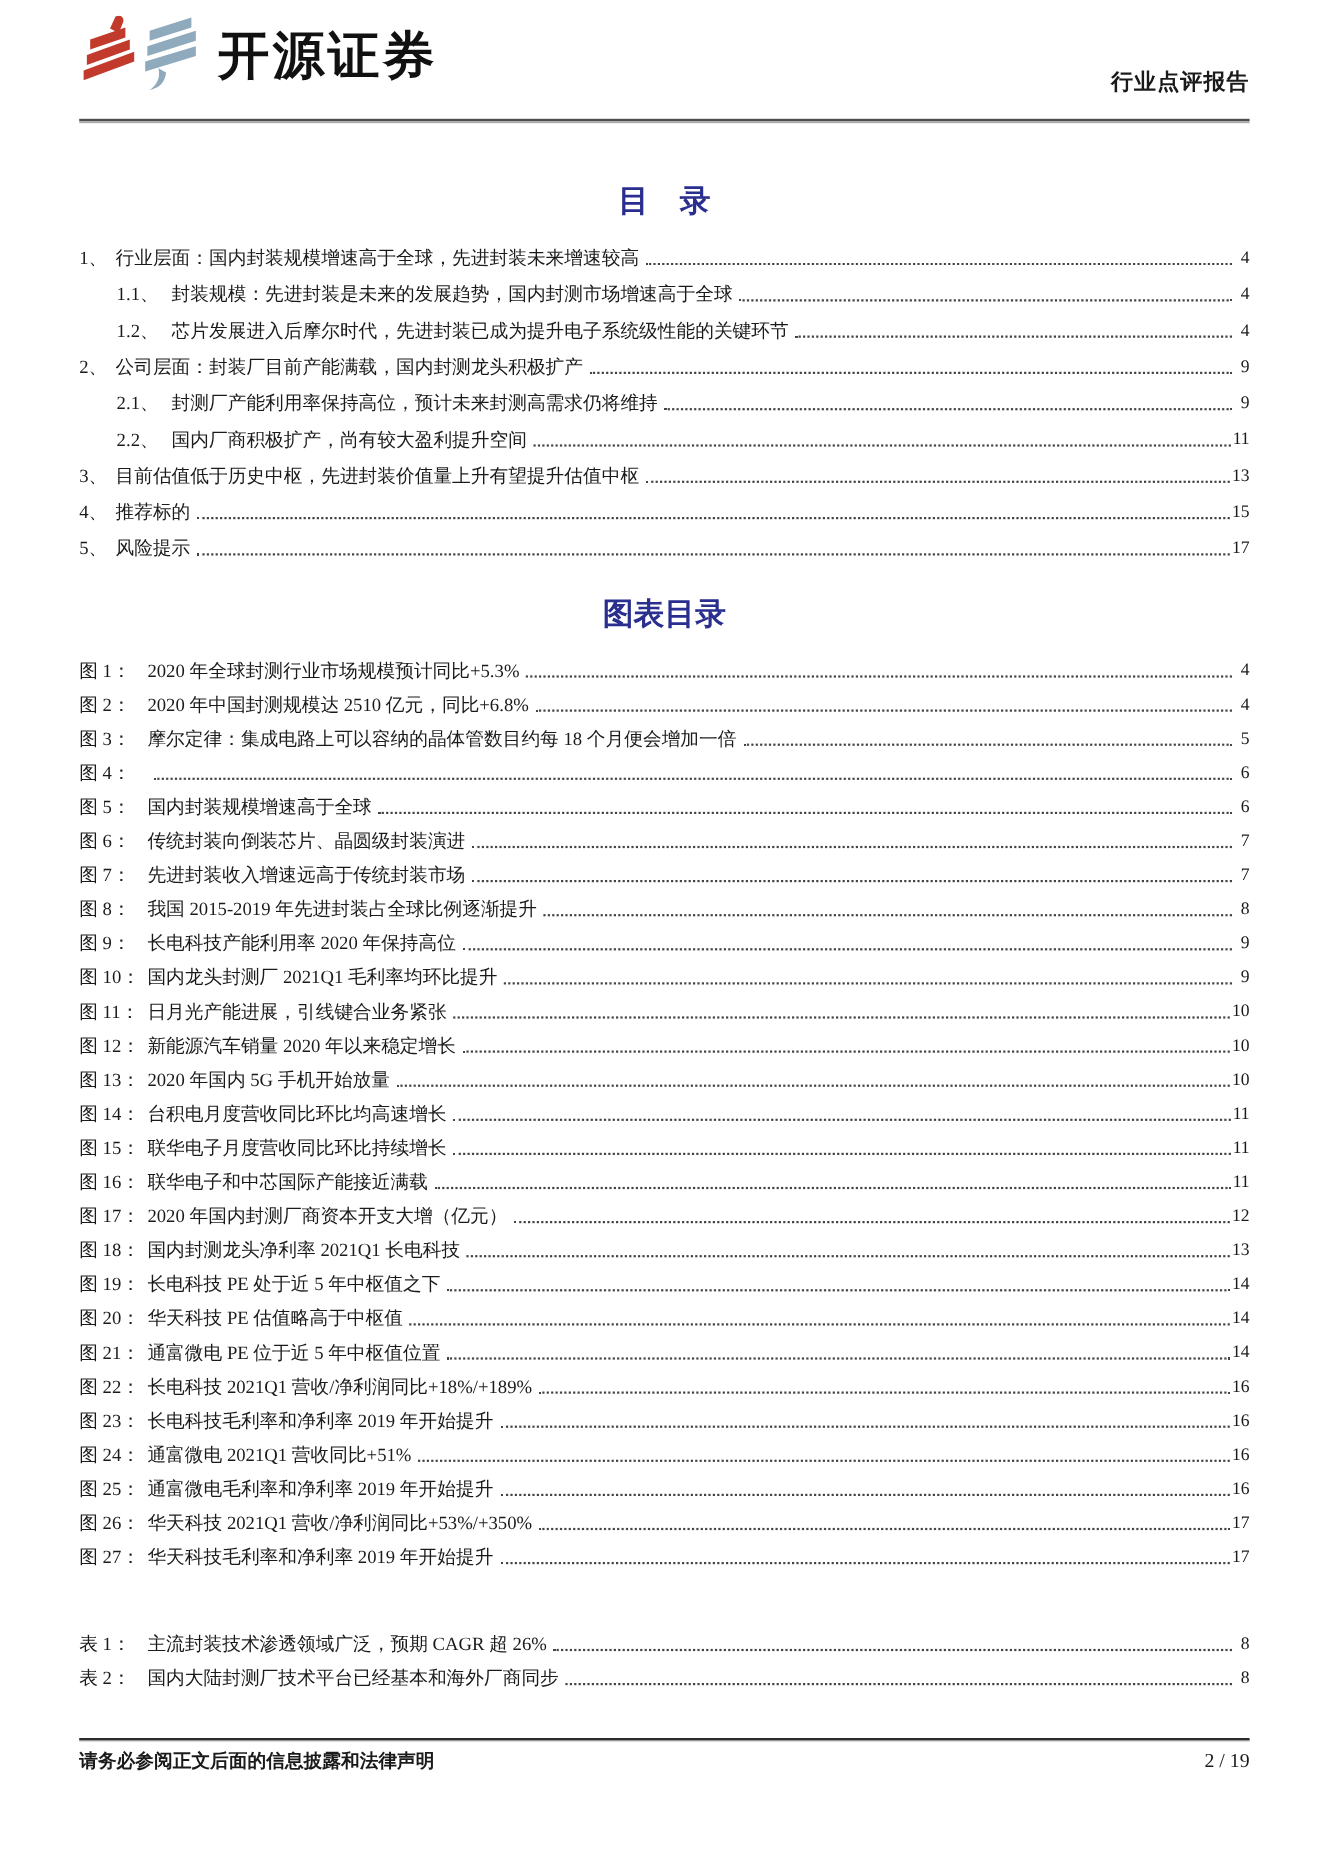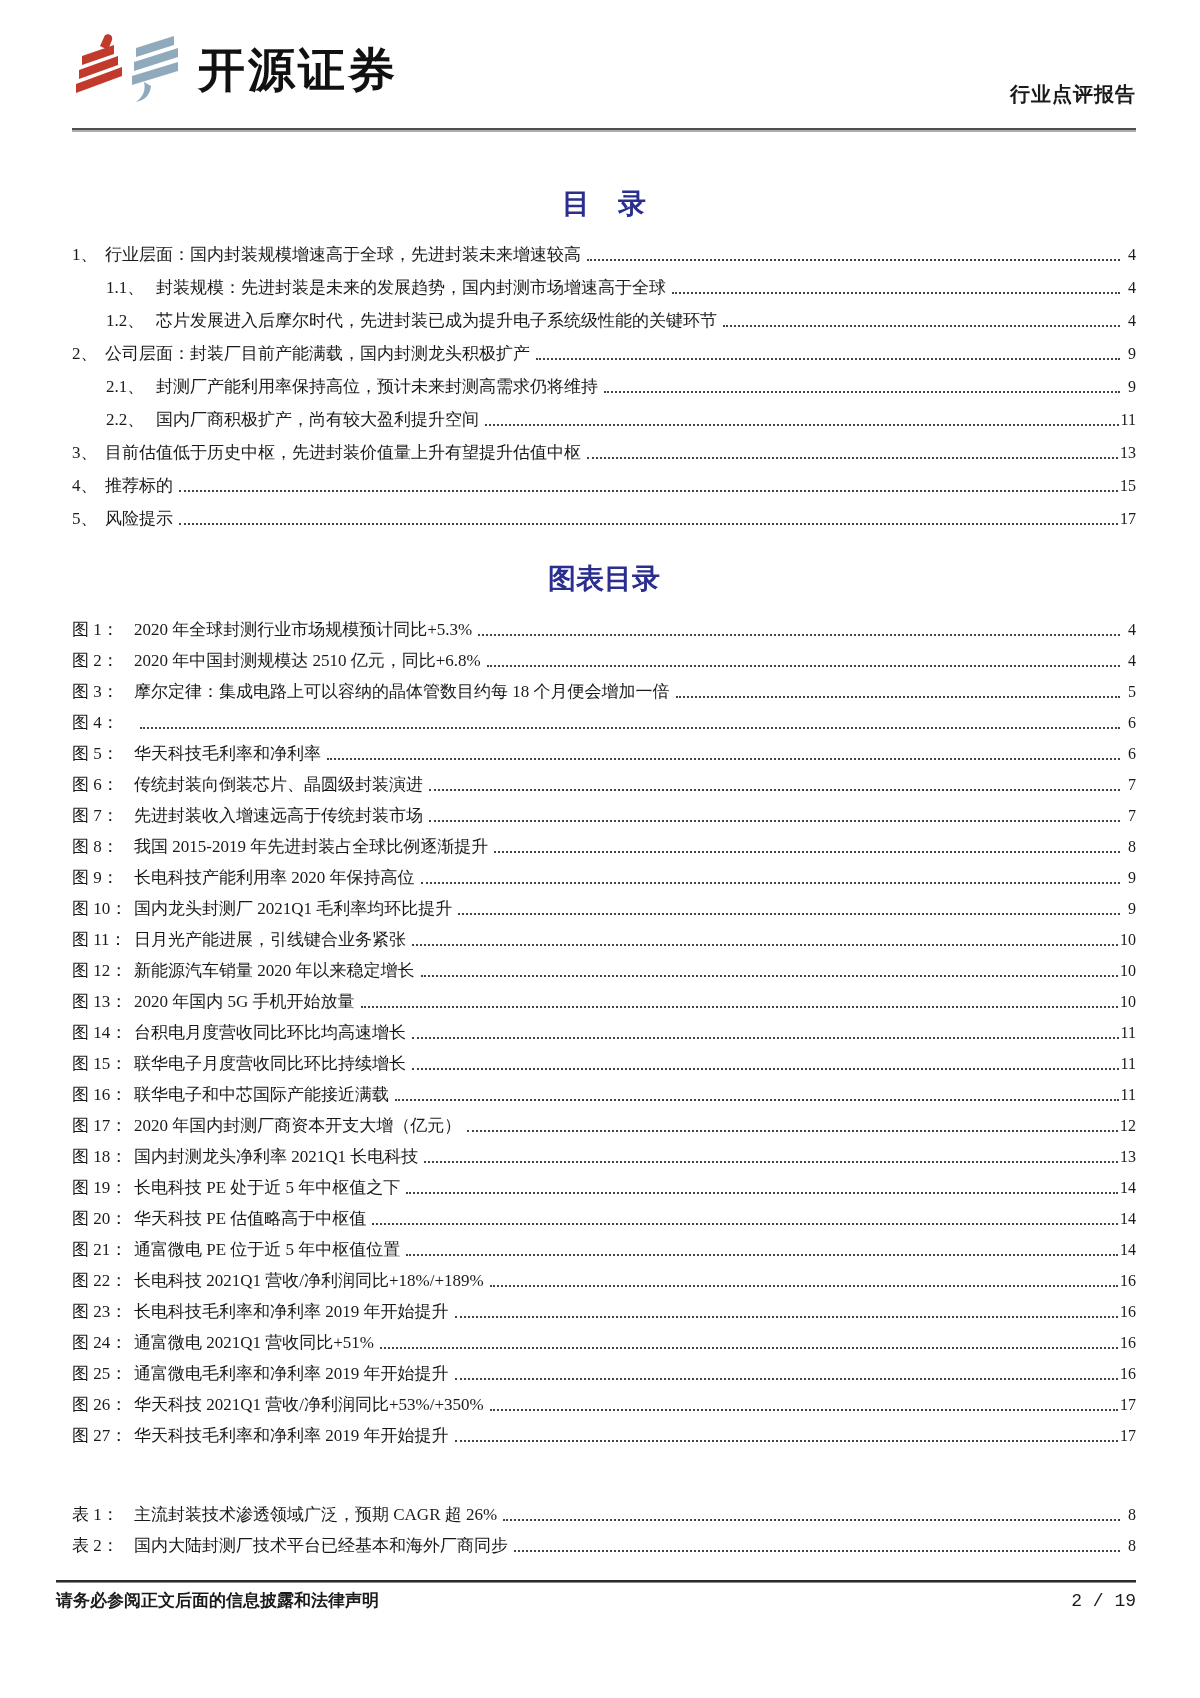--- a/index.html
+++ b/index.html
@@ -7,21 +7,21 @@
     --logo-red:#C23A2B;
     --logo-blue:#8FAABD;
     --ink:#1a1a1a;
   }
   *{margin:0;padding:0;box-sizing:border-box;}
   html,body{background:#ffffff;}
   body{font-family:"Liberation Serif", serif;color:var(--ink);}
   .page{position:relative;width:1200px;height:1698px;background:#ffffff;overflow:hidden;}
 
   
-  .header{padding:34px 64px 0 72px;}
+  .header{padding:14px 64px 0 72px;}
   .header-top{display:flex;justify-content:space-between;align-items:flex-end;height:76px;}
   .logo{display:flex;align-items:center;gap:14px;align-self:flex-start;}
   .brand{font-family:"Liberation Sans", sans-serif;font-weight:bold;font-size:47px;letter-spacing:3px;color:#111;line-height:72px;}
   .report-type{font-weight:bold;font-size:20px;padding-bottom:2px;letter-spacing:1px;}
   .header-rule{margin-top:18px;height:4px;background:linear-gradient(to bottom,#4f4f4f 0 45%,#adadad 45% 100%);}
 
   
   .content{padding:0 64px 0 72px;}
   .section-heading{text-align:center;color:var(--accent-navy);font-size:28px;font-weight:bold;line-height:36px;}
   .toc-heading{margin-top:54px;text-align:center;}
@@ -34,25 +34,25 @@
   .toc .num{min-width:33px;}
   .toc .row.level2{padding-left:34px;}
   .toc .row.level2 .num{min-width:50px;}
   .figs .num{min-width:62px;}
   .label{flex:none;white-space:nowrap;max-width:820px;overflow:hidden;}
   .dots{flex:1 1 auto;min-width:16px;border-bottom:2px dotted #444;margin:0 2px 4px 6px;}
   .pageno{flex:none;min-width:14px;text-align:right;font-size:16px;}
   .tables{margin-top:58px;}
 
   
-  .footer{position:absolute;left:56px;right:64px;top:1580px;}
+  .footer{position:absolute;left:72px;right:64px;top:1580px;}
   .footer-rule{border-top:2px solid #2b2b2b;border-bottom:1px solid #8a8a8a;height:3px;margin-bottom:6px;}
   .footer-row{display:flex;justify-content:space-between;align-items:baseline;}
   .disclaimer{font-weight:bold;font-size:17px;}
-  .page-indicator{font-size:18px;font-family:Liberation Mono, monospace;}
+  .page-indicator{font-size:18px;}
 </style>
 </head>
 <body>
 
 <div class="page">
 
   <div class="header">
     <div class="header-top">
       <div class="logo">
         <svg width="112" height="72" viewBox="0 0 112 72" aria-hidden="true">
@@ -172,21 +172,21 @@
         </div>
 
         <div class="row">
           <span class="num">图 4：</span>
           <span class="dots"></span>
           <span class="pageno">6</span>
         </div>
 
         <div class="row">
           <span class="num">图 5：</span>
-          <span class="label">华天科技毛利率和净利率</span>
+          <span class="label">国内封装规模增速高于全球</span>
           <span class="dots"></span>
           <span class="pageno">6</span>
         </div>
 
         <div class="row">
           <span class="num">图 6：</span>
           <span class="label">传统封装向倒装芯片、晶圆级封装演进</span>
           <span class="dots"></span>
           <span class="pageno">7</span>
         </div>

